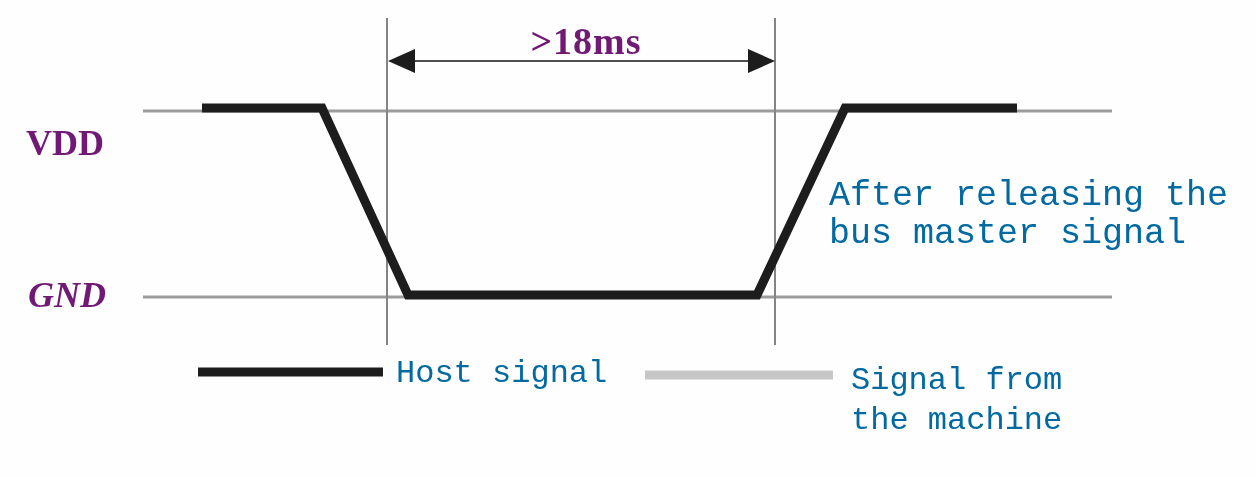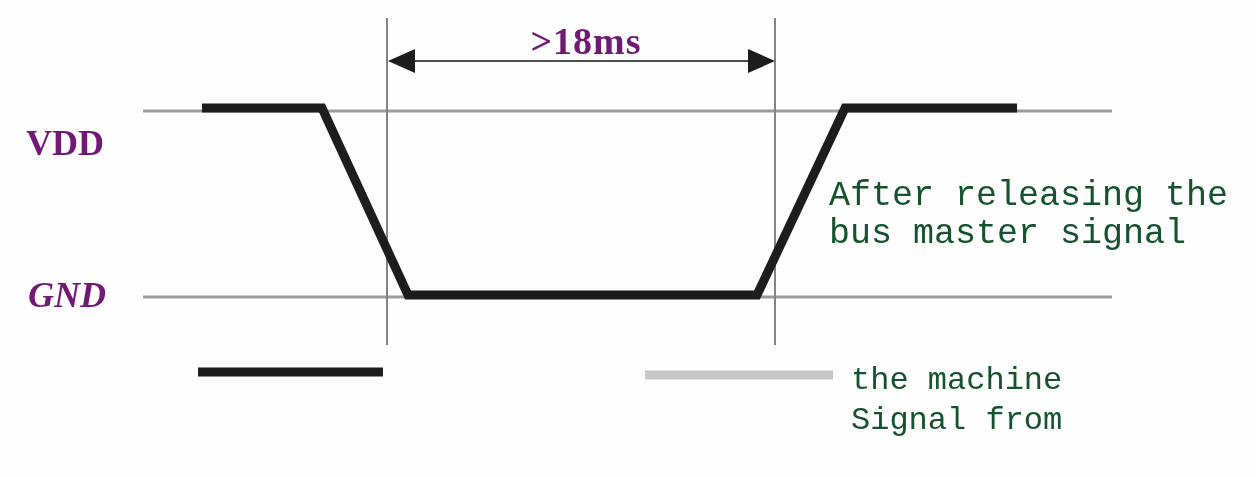--- a/index.html
+++ b/index.html
@@ -15,21 +15,21 @@
     position: absolute;
     font-family: "Liberation Serif", "DejaVu Serif", serif;
     font-weight: 700;
     color: #701a75;
     line-height: 1;
     white-space: nowrap;
   }
   .mono-label {
     position: absolute;
     font-family: "Liberation Mono", "DejaVu Sans Mono", monospace;
-    color: #14532d;
+    color: #0369a1;
     white-space: nowrap;
   }
   .rail-label { font-size: 36px; }
   .duration-label {
     left: 460px; top: 22px; width: 252px;
     text-align: center;
     font-size: 38px;
     letter-spacing: 1px;
   }
   .note-label {
@@ -79,19 +79,20 @@
 
   <div class="serif-label rail-label" style="left:28px; top:277px;font-style:italic;">GND</div>
 
   <div class="serif-label duration-label">&gt;18ms</div>
 
   <div class="mono-label note-label">
     <div>After releasing the</div>
     <div>bus master signal</div>
   </div>
 
+  <div class="mono-label legend-host-label">Host signal</div>
 
   <div class="mono-label legend-machine-label">
+    <div>Signal from</div>
     <div>the machine</div>
-    <div>Signal from</div>
   </div>
 
 </div>
 
 </body></html>

